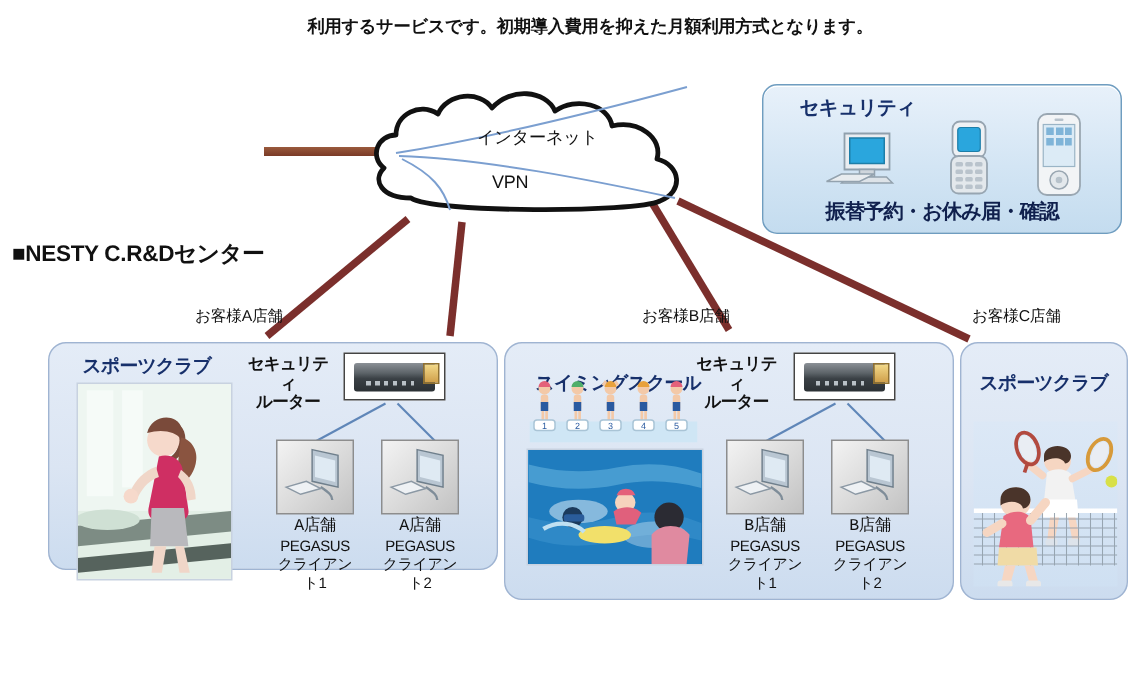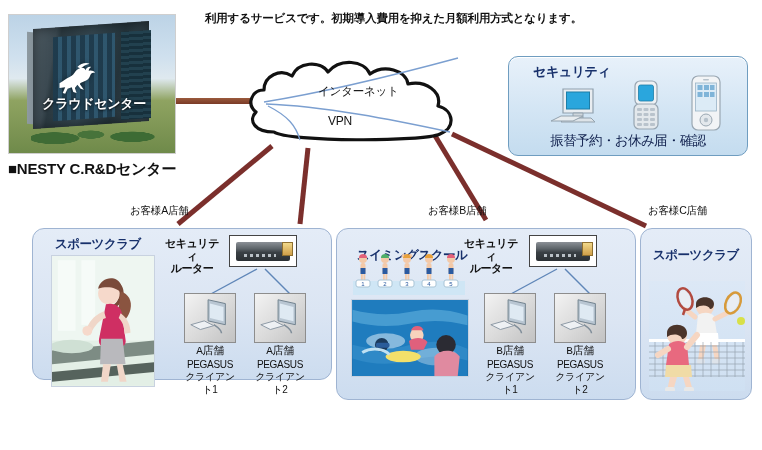--- a/index.html
+++ b/index.html
@@ -94,21 +94,21 @@
     border: 1.4px solid #6f9dc0; border-radius: 10px;
     background: linear-gradient(180deg,#e8f1fa 0%, #d3e5f4 55%, #c4dcef 100%);
     box-shadow: inset 0 1px 0 #fff;
   }
   .member-title {
     position: absolute; left: 24px; top: 6px;
     font-size: 13px; font-weight: bold; color: #17306b; letter-spacing: -0.4px;
   }
   .member-sub {
     position: absolute; left: 0; right: 0; bottom: 5px; text-align: center;
-    font-size: 13.5px; font-weight: normal; color: #10204d; letter-spacing: -0.6px;
+    font-size: 13.5px; font-weight: bold; color: #10204d; letter-spacing: -0.6px;
   }
   .devices {
     position: absolute; left: 40px; top: 22px; width: 175px; height: 52px;
     display: flex; align-items: flex-end; justify-content: space-between;
   }
 
   
   .store {
     position: absolute;
     border: 1.3px solid #9fb4d2; border-radius: 12px;
@@ -177,32 +177,20 @@
 </style>
 </head>
 <body>
 
 <div id="stage">
 
   <div class="header-text">
     <span class="l2">利用するサービスです。初期導入費用を抑えた月額利用方式となります。</span>
   </div>
 
-  <div class="building">
-    <div class="bld-left"></div>
-    <div class="bld-body"></div>
-    <div class="bld-glass"></div>
-    <div class="bld-fins"></div>
-    <div class="bld-trees"></div>
-    <svg class="pegasus" viewBox="0 0 64 48">
-      <path fill="currentColor" d="M8 34c4-2 8-6 13-8 3-1 5-4 7-7 2-2 5-4 8-4 2 0 3 1 4 3 1-3 4-5 7-4-2 1-3 3-3 5 3-1 6 0 8 2-3 0-5 1-6 3-1 4-4 7-8 8-2 1-4 1-5 3l5 7-4-1-4-5-3 4 2 6-4-1-2-6-5 2-3 6-3-1 3-7-7 1z"></path>
-      <path fill="currentColor" d="M30 14c4-4 10-6 15-4-4 1-8 3-11 6z"></path>
-    </svg>
-    <div class="cloud-center-label">クラウドセンター</div>
-  </div>
   <div class="building-caption">■NESTY C.R&amp;Dセンター</div>
 
   <div class="conn trunk"></div>
 
   <svg style="position:absolute;left:0;top:0;width:762px;height:450px;pointer-events:none">
     <line x1="272" y1="146" x2="178" y2="224" stroke="#7b2f2c" stroke-width="5"></line>
     <line x1="308" y1="148" x2="300" y2="224" stroke="#7b2f2c" stroke-width="5"></line>
     <line x1="434" y1="134" x2="486" y2="220" stroke="#7b2f2c" stroke-width="5"></line>
     <line x1="452" y1="134" x2="646" y2="226" stroke="#7b2f2c" stroke-width="5"></line>
   </svg>

